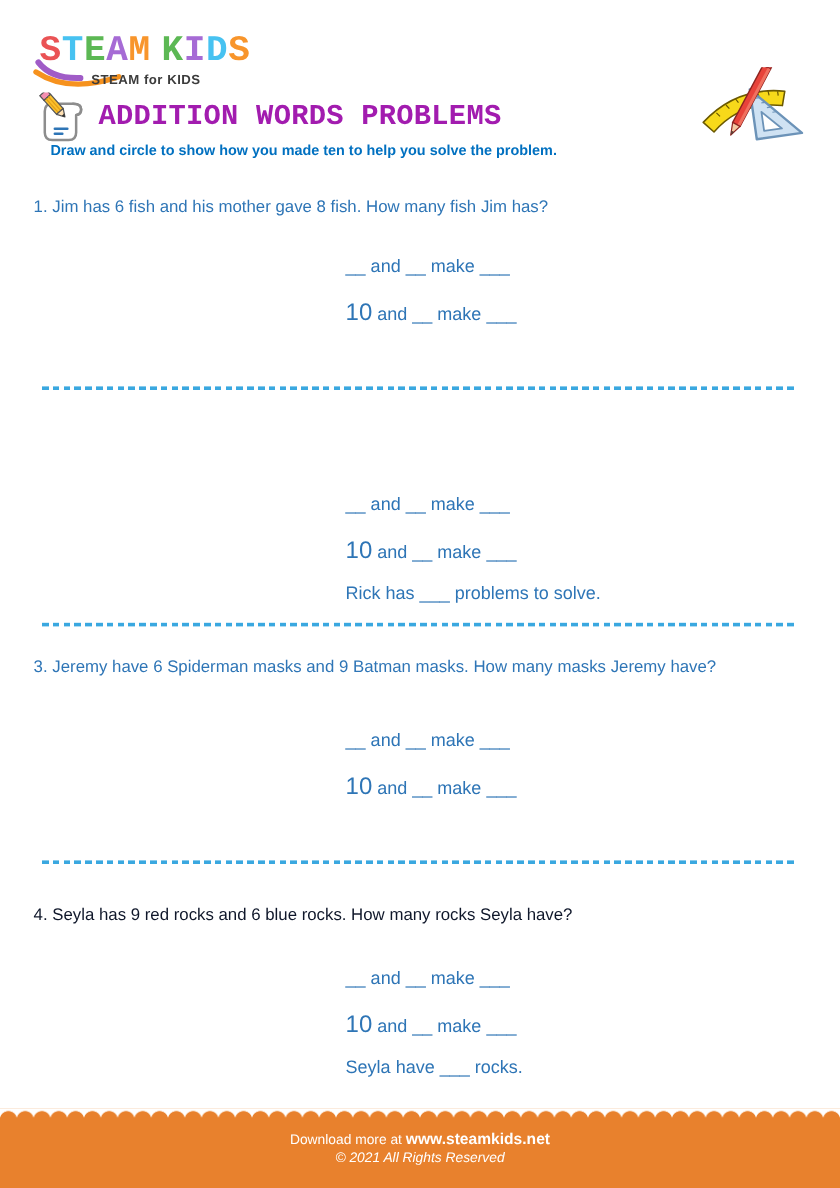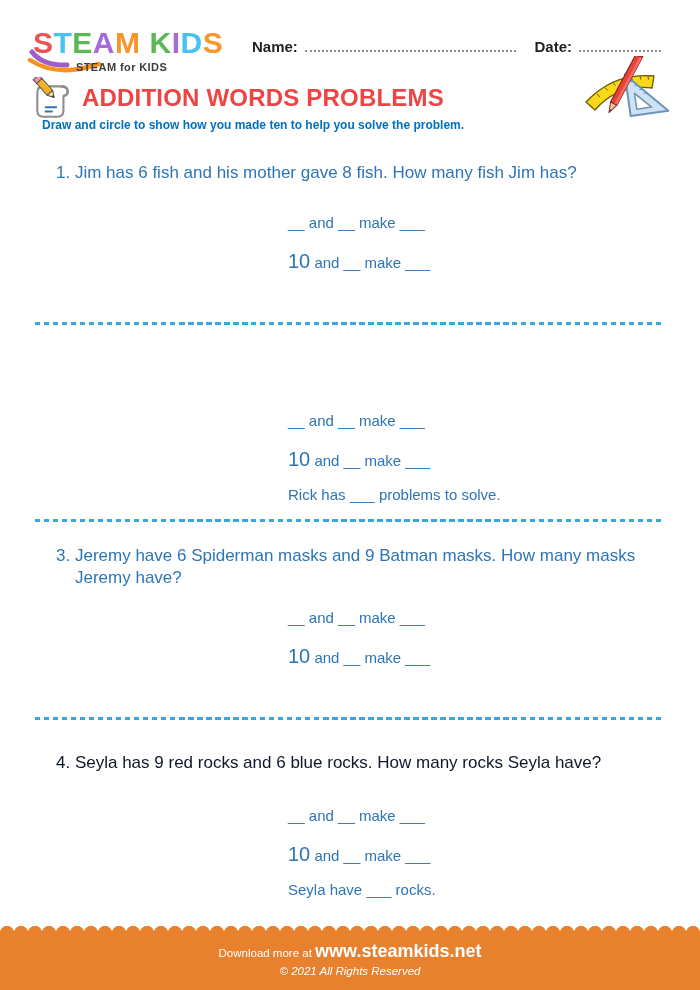--- a/index.html
+++ b/index.html
@@ -1,94 +1,88 @@
 <!DOCTYPE html>
 <html><head>
 <meta charset="utf-8">
 <style>
   html,body{margin:0;padding:0;background:#e9e9e9;}
   .page{
     position:relative;width:700px;height:990px;margin:0 auto;background:#ffffff;
     font-family:"Liberation Sans",sans-serif;overflow:hidden;
   }
   
-  .logo{position:absolute;left:33px;top:26px;font-size:30px;font-weight:bold;letter-spacing:.5px;white-space:nowrap;}
+  .logo{position:absolute;left:33px;top:26px;font-size:30px;font-weight:bold;letter-spacing:.5px;white-space:nowrap;font-family:Liberation Mono, monospace;}
   .logo .word2{margin-left:9px;}
   .logo-swoosh{position:absolute;left:27px;top:49px;}
   .logo-tagline{position:absolute;left:76px;top:61px;font-size:11px;font-weight:bold;color:#3c3c3c;letter-spacing:.4px;}
   .name-row{position:absolute;left:252px;top:33px;width:413px;display:flex;align-items:flex-end;font-size:15px;font-weight:bold;color:#222;height:22px;}
   .dotline{border-bottom:2px dotted #8a8a8a;height:2px;margin:0 4px 3px 7px;}
   .dot-name{flex:1;}
   .dot-date{width:82px;}
   .date-label{margin-left:14px;}
   
   .title-icon{position:absolute;left:30px;top:77px;}
   .page-title{position:absolute;left:82px;top:84px;font-size:24px;font-weight:bold;letter-spacing:.2px;}
   .tools-illustration{position:absolute;left:582px;top:56px;}
   .instruction{position:absolute;left:42px;top:118px;font-size:12px;font-weight:bold;}
   
   .problem{
-    position:absolute;left:56px;width:598px;font-size:17px;line-height:21.5px;
+    position:absolute;left:28px;width:598px;font-size:14px;line-height:21.5px;
     padding-left:19px;text-indent:-19px;
   }
   .answers{position:absolute;left:288px;font-size:15px;}
   .ans-row1{height:21px;line-height:21px;margin-bottom:16px;}
   .ans-row2{height:24px;line-height:24px;margin-bottom:13px;}
   .ans-row3{height:21px;line-height:21px;}
   .big-num{font-size:20px;}
   .separator{
     position:absolute;left:35px;width:630px;height:2.5px;
     background:repeating-linear-gradient(90deg,#3AA8E0 0 5.5px,transparent 5.5px 9px);
   }
   
   .footer{position:absolute;left:0;bottom:0;width:700px;height:58px;background:#E8812D;color:#ffffff;text-align:center;}
   .footer::before{
     content:"";position:absolute;top:-8px;left:0;width:100%;height:9px;
     background-image:radial-gradient(circle at 7px 9px,#E8812D 6.8px,rgba(0,0,0,0) 7.4px);
     background-size:14px 9px;background-repeat:repeat-x;
   }
   .footer-line1{padding-top:9px;font-size:11.5px;}
-  .footer-url{font-weight:bold;font-size:18px;}
+  .footer-url{font-weight:bold;font-size:13px;}
   .footer-line2{font-size:11.5px;font-style:italic;margin-top:3px;}
 </style>
 </head>
 <body>
 
 <div class="page">
 
   <div class="logo">
     <span class="word1"><span style="color: rgb(234, 83, 85);">S</span><span style="color: rgb(71, 194, 241);">T</span><span style="color: rgb(92, 184, 84);">E</span><span style="color: rgb(166, 107, 213);">A</span><span style="color: rgb(248, 149, 43);">M</span></span><span class="word2"><span style="color: rgb(92, 184, 84);">K</span><span style="color: rgb(166, 107, 213);">I</span><span style="color: rgb(71, 194, 241);">D</span><span style="color: rgb(248, 149, 43);">S</span></span>
   </div>
   <svg class="logo-swoosh" width="115" height="28" viewBox="0 0 115 28">
     <path d="M5 3 Q16 17 40 16" fill="none" stroke="#A05CC7" stroke-width="5" stroke-linecap="round"></path>
     <path d="M3 11 Q30 29 72 15" fill="none" stroke="#F6921E" stroke-width="4.5" stroke-linecap="round"></path>
   </svg>
   <div class="logo-tagline">STEAM for KIDS</div>
 
-  <div class="name-row">
-    <span>Name:</span>
-    <span class="dotline dot-name"></span>
-    <span class="date-label">Date:</span>
-    <span class="dotline dot-date"></span>
-  </div>
 
   <svg class="title-icon" width="46" height="46" viewBox="0 0 44 44">
     <path d="M7 15 Q7 9 13 9 H30 Q36 9 36 13.5 Q36 18 32 18 V32 Q32 38 26 38 H13 Q7 38 7 32 Z" fill="#ffffff" stroke="#8d8d8d" stroke-width="2" stroke-linejoin="round"></path>
     <path d="M29 9 Q36 9 36 13.5 Q36 18 32 18" fill="none" stroke="#8d8d8d" stroke-width="2"></path>
     <path d="M15 29 H25 M15 33 H21" stroke="#2E75B6" stroke-width="2" stroke-linecap="round"></path>
     <g transform="translate(9,4) rotate(48)">
       <rect x="-5" y="-3.5" width="5" height="7" fill="#F48FB1" stroke="#555" stroke-width="1"></rect>
       <rect x="0" y="-3.5" width="15" height="7" fill="#FBC02D" stroke="#555" stroke-width="1"></rect>
       <line x1="0" y1="-1" x2="15" y2="-1" stroke="#E09E17" stroke-width="1"></line>
       <line x1="0" y1="1.5" x2="15" y2="1.5" stroke="#E09E17" stroke-width="1"></line>
       <polygon points="15,-3.5 21,0 15,3.5" fill="#FFE0B2" stroke="#555" stroke-width="1" stroke-linejoin="round"></polygon>
       <polygon points="18.6,-1.4 21,0 18.6,1.4" fill="#333333"></polygon>
     </g>
   </svg>
-  <div class="page-title" style="color: #ef4444;">ADDITION WORDS PROBLEMS</div>
+  <div class="page-title" style="color: #a21caf; font-family: Liberation Mono, monospace;">ADDITION WORDS PROBLEMS</div>
 
   <svg class="tools-illustration" width="90" height="68" viewBox="0 0 90 68">
 
     <path d="M4 46 Q32 16 72 20 L70 32 Q36 28 13 54 Z" fill="#F7D91A" stroke="#6b5900" stroke-width="1.3" stroke-linejoin="round"></path>
     <path d="M15 38 l3 3 M23 31.5 l2.8 3 M31 26.5 l2.4 3.1 M40 22.8 l1.9 3.3 M49 20.8 l1.4 3.4 M58 20 l.9 3.5 M66 20.2 l.5 3.5" stroke="#6b5900" stroke-width="1"></path>
 
     <g transform="rotate(-8 62 40)">
       <polygon points="46,16 84,58 46,58" fill="#CFE2F3" stroke="#6C93B8" stroke-width="2" stroke-linejoin="round"></polygon>
       <polygon points="53,36 68,52 53,52" fill="#ffffff" stroke="#6C93B8" stroke-width="1.5" stroke-linejoin="round"></polygon>
       <path d="M50,24 l3 0 M54,28.5 l3 0 M58,33 l3 0 M62,37.5 l3 0" stroke="#6C93B8" stroke-width="1"></path>

